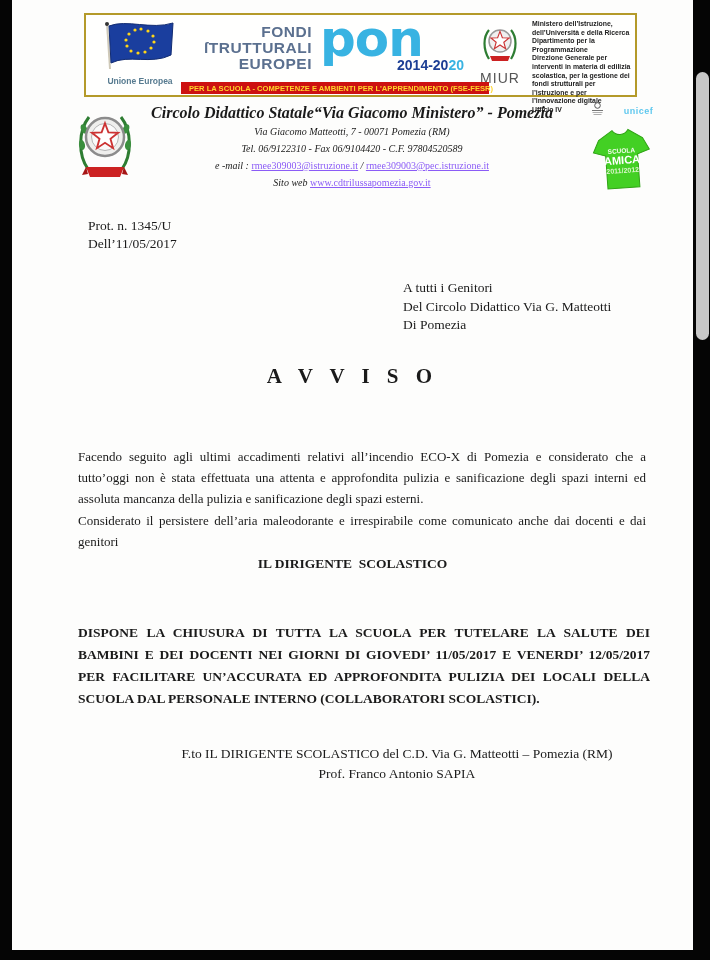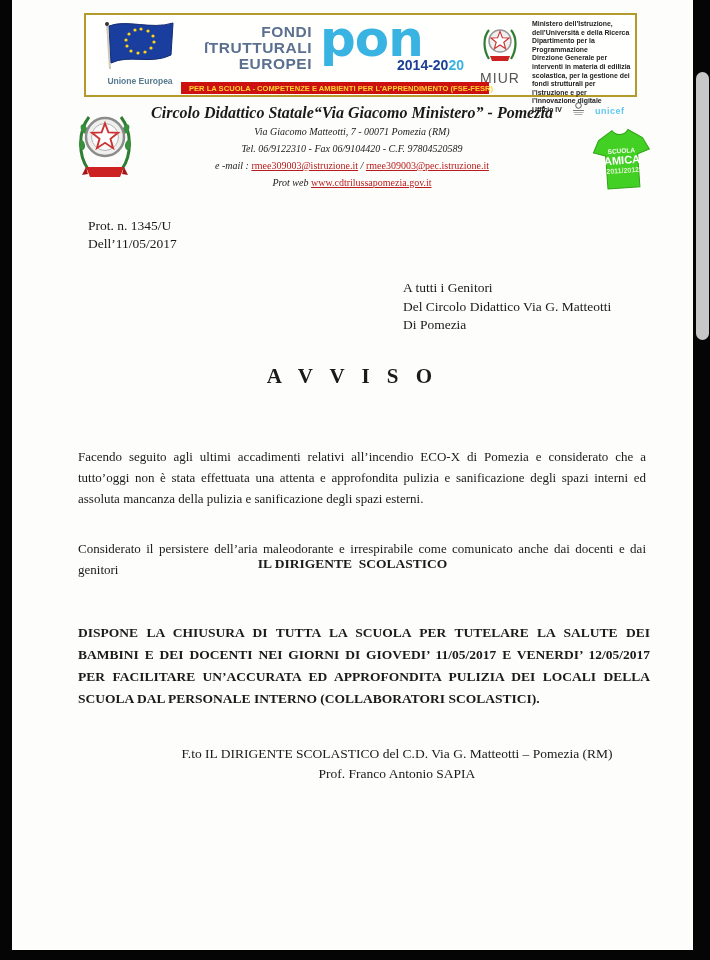--- a/index.html
+++ b/index.html
@@ -52,35 +52,35 @@
     position:absolute;left:95px;bottom:1px;width:296px;height:12px;
     background:#cd1111;color:#ffd42a;
     font-family:"Liberation Sans",sans-serif;font-weight:bold;font-size:7.6px;
     display:flex;align-items:center;justify-content:center;white-space:nowrap;padding-left:12px;
   }
   
   .emblem-italy{position:absolute;left:60px;top:105px;}
   .lh-text{position:absolute;left:128px;top:103px;width:424px;text-align:center;}
   .school-name{font-size:16px;font-weight:bold;font-style:italic;line-height:20px;}
   .lh-line{font-size:10px;font-style:italic;line-height:17px;}
-  a.doc-link{color:#b91c1c;text-decoration:underline;font-style:normal;cursor:pointer;margin-top:32px;}
+  a.doc-link{color:#8b5cf6;text-decoration:underline;font-style:normal;cursor:pointer;margin-top:32px;}
   .side-logos{position:absolute;left:560px;top:102px;width:100px;}
-  .mini-row{display:flex;align-items:center;gap:10px;height:18px;}
+  .mini-row{display:flex;align-items:center;justify-content:center;gap:20px;height:18px;}
   .unicef{font-family:"Liberation Sans",sans-serif;font-weight:bold;font-size:9px;color:#5fc8ee;letter-spacing:0.5px;}
   .tshirt-wrap{margin-top:4px;text-align:center;}
   
   .prot{position:absolute;left:76px;top:217px;font-size:13.5px;line-height:18px;}
   .recipients{position:absolute;left:391px;top:279px;font-size:13.5px;line-height:18.5px;}
   .title{
     position:absolute;left:0;top:364px;width:100%;text-align:center;
     font-size:21px;font-weight:bold;letter-spacing:6px;
   }
   .para{position:absolute;left:66px;width:568px;font-size:13px;line-height:21px;text-align:justify;}
   .para1{top:446px;}
-  .para2{top:538px;}
+  .para2{top:510px;}
   .role-heading{
     position:absolute;left:0;top:556px;width:100%;text-align:center;
     font-size:13.5px;font-weight:bold;white-space:pre;
   }
   .disposition{
     position:absolute;left:66px;top:622px;width:572px;
     font-size:13.5px;font-weight:bold;line-height:22px;text-align:justify;
   }
   .reopen{position:absolute;left:66px;top:699px;font-size:13.5px;font-weight:bold;}
   .signature{
@@ -174,21 +174,21 @@
     <div class="school-name">Circolo Didattico Statale“Via Giacomo Ministero” - Pomezia</div>
     <div class="lh-line">Via Giacomo Matteotti, 7 - 00071 Pomezia (RM)</div>
     <div class="lh-line">Tel. 06/9122310 - Fax 06/9104420 - C.F. 97804520589</div>
     <div class="lh-line">
       <span>e -mail :</span>
       <a class="doc-link">rmee309003@istruzione.it</a>
       <span>/</span>
       <a class="doc-link">rmee309003@pec.istruzione.it</a>
     </div>
     <div class="lh-line">
-      <span>Prot web</span>
+      <span>Sito web</span>
       <a class="doc-link">www.cdtrilussapomezia.gov.it</a>
     </div>
   </div>
 
   <div class="side-logos">
     <div class="mini-row">
       <span>
         <svg width="13" height="15" viewBox="0 0 13 15">
           <circle cx="6.5" cy="3.5" r="2.8" fill="none" stroke="#555" stroke-width="1"></circle>
           <line x1="1" y1="8.5" x2="12" y2="8.5" stroke="#777" stroke-width="1"></line>

